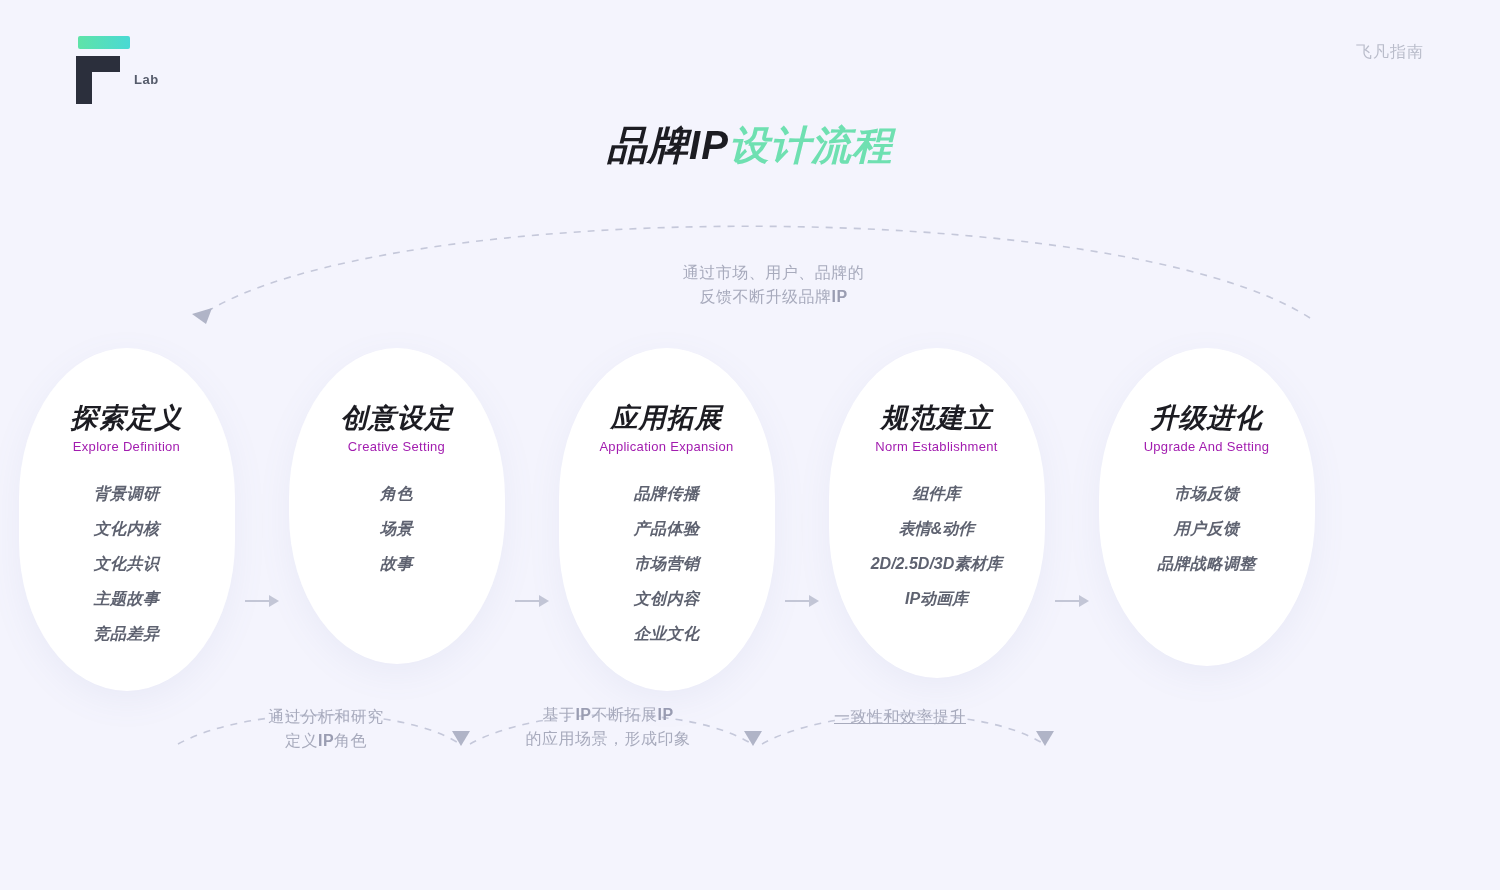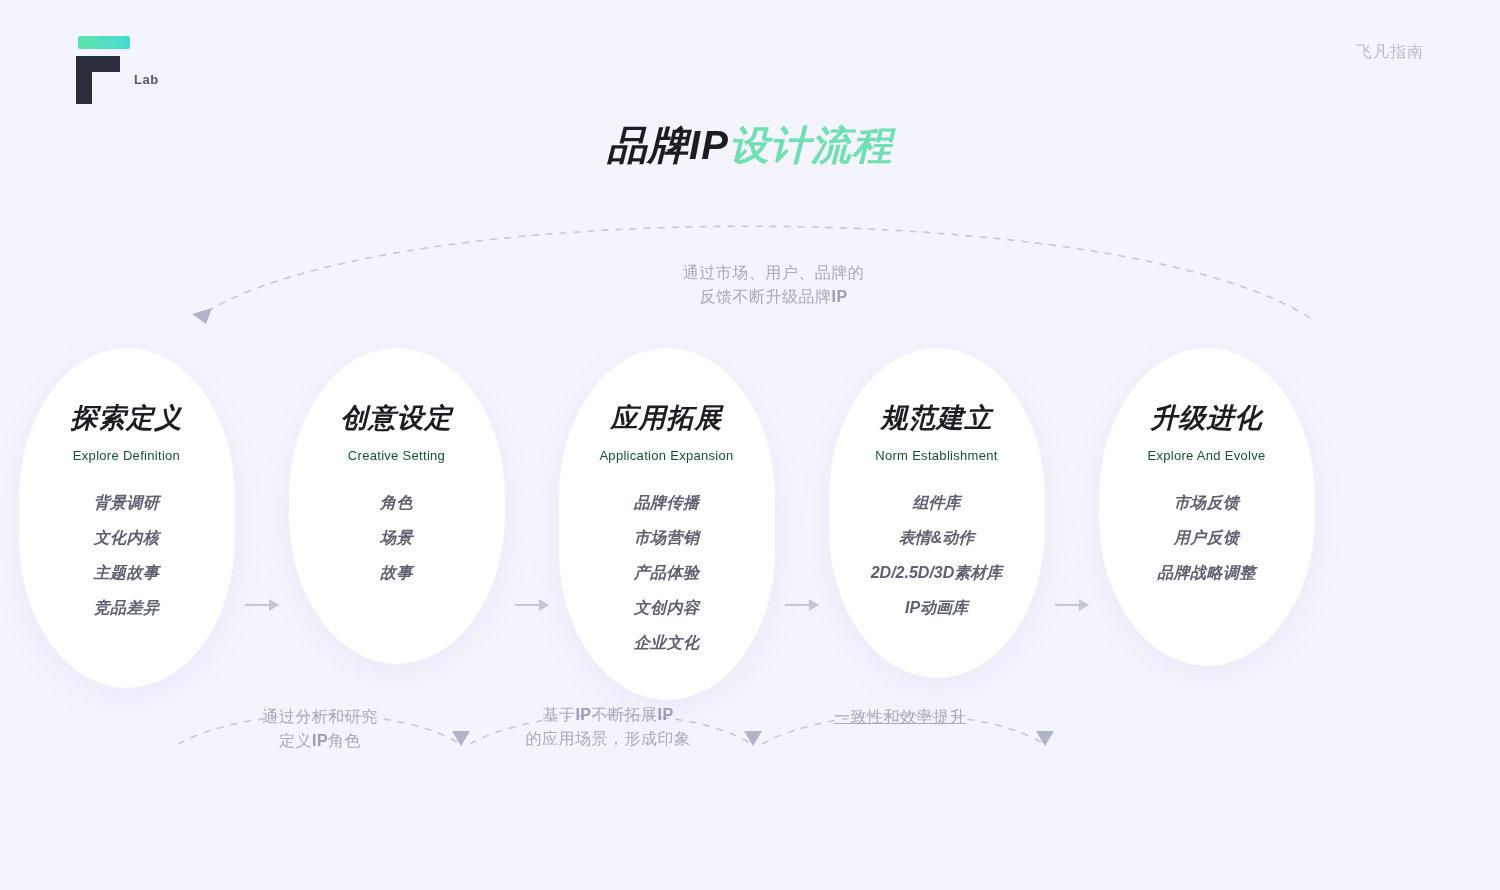--- a/index.html
+++ b/index.html
@@ -50,21 +50,21 @@
     text-align: center; font-size: 16px; line-height: 24px;
     color: #a8abbd; letter-spacing: .5px; padding-left: 47px;
   }
   .top-note b { font-weight: bold; color: #9a9db2; }
 
   .bot-note {
     position: absolute; font-size: 16px; line-height: 24px;
     color: #a8abbd; letter-spacing: .5px; text-align: center;
   }
   .bot-note b { font-weight: bold; color: #9a9db2; }
-  .bn1 { left: 220px; top: 705px; width: 200px; }
+  .bn1 { left: 226px; top: 705px; width: 200px; }
   .bn2 { left: 498px; top: 703px; width: 220px; }
   .bn3 { left: 800px; top: 705px; width: 200px; text-decoration: underline; }
 
   
   .cards {
     position: absolute; left: 0; top: 348px; width: 1333px;
     display: flex; justify-content: center; align-items: flex-start;
   }
   .card-slot {
     width: 216px; display: flex; flex-direction: column; align-items: center;
@@ -81,21 +81,21 @@
   .c2 { min-height: 316px; }
   .c3 { min-height: 332px; }
   .c4 { min-height: 330px; }
   .c5 { min-height: 318px; }
 
   .card-title {
     font-size: 27px; font-weight: bold; font-style: italic;
     color: #1c1c22; letter-spacing: 1px; white-space: nowrap;
   }
   .card-sub {
-    margin-top: 12px; font-size: 13px; color: #14532d;
+    margin-top: 3px; font-size: 13px; color: #a21caf;
     letter-spacing: .3px; white-space: nowrap;
   }
   .card-items { margin-top: 22px; width: 100%; }
   .card-item {
     font-size: 16px; font-style: italic; font-weight: bold;
     color: #5e6270; text-align: center; line-height: 35px;
     white-space: nowrap; letter-spacing: .4px;
   }
   .c4 .card-item { letter-spacing: 0; }
 
@@ -160,20 +160,21 @@
 
   <div class="cards">
 
     <div class="card-slot">
       <div class="capsule c1">
         <div class="card-title">探索定义</div>
         <div class="card-sub">Explore Definition</div>
         <div class="card-items">
           <div class="card-item">背景调研</div>
           <div class="card-item">文化内核</div>
+          <div class="card-item">文化共识</div>
           <div class="card-item">主题故事</div>
           <div class="card-item">竞品差异</div>
         </div>
       </div>
     </div>
 
     <div class="arrow-gap">
       <svg width="34" height="14" viewBox="0 0 34 14">
         <line x1="0" y1="7" x2="26" y2="7" stroke="#c3c6d6" stroke-width="2"></line>
         <polygon points="24,1 34,7 24,13" fill="#c3c6d6"></polygon>
@@ -198,22 +199,22 @@
         <polygon points="24,1 34,7 24,13" fill="#c3c6d6"></polygon>
       </svg>
     </div>
 
     <div class="card-slot">
       <div class="capsule c3">
         <div class="card-title">应用拓展</div>
         <div class="card-sub">Application Expansion</div>
         <div class="card-items">
           <div class="card-item">品牌传播</div>
+          <div class="card-item">产品体验</div>
           <div class="card-item">市场营销</div>
-          <div class="card-item">产品体验</div>
           <div class="card-item">文创内容</div>
           <div class="card-item">企业文化</div>
         </div>
       </div>
     </div>
 
     <div class="arrow-gap">
       <svg width="34" height="14" viewBox="0 0 34 14">
         <line x1="0" y1="7" x2="26" y2="7" stroke="#c3c6d6" stroke-width="2"></line>
         <polygon points="24,1 34,7 24,13" fill="#c3c6d6"></polygon>
@@ -236,21 +237,21 @@
     <div class="arrow-gap">
       <svg width="34" height="14" viewBox="0 0 34 14">
         <line x1="0" y1="7" x2="26" y2="7" stroke="#c3c6d6" stroke-width="2"></line>
         <polygon points="24,1 34,7 24,13" fill="#c3c6d6"></polygon>
       </svg>
     </div>
 
     <div class="card-slot">
       <div class="capsule c5">
         <div class="card-title">升级进化</div>
-        <div class="card-sub">Explore And Evolve</div>
+        <div class="card-sub">Upgrade And Setting</div>
         <div class="card-items">
           <div class="card-item">市场反馈</div>
           <div class="card-item">用户反馈</div>
           <div class="card-item">品牌战略调整</div>
         </div>
       </div>
     </div>
 
   </div>
 </div>

